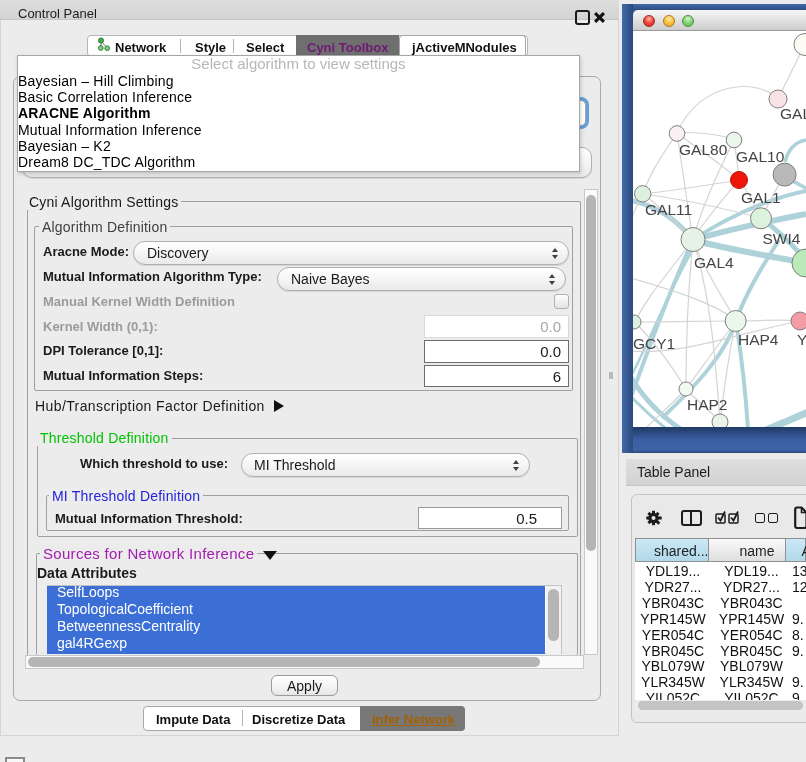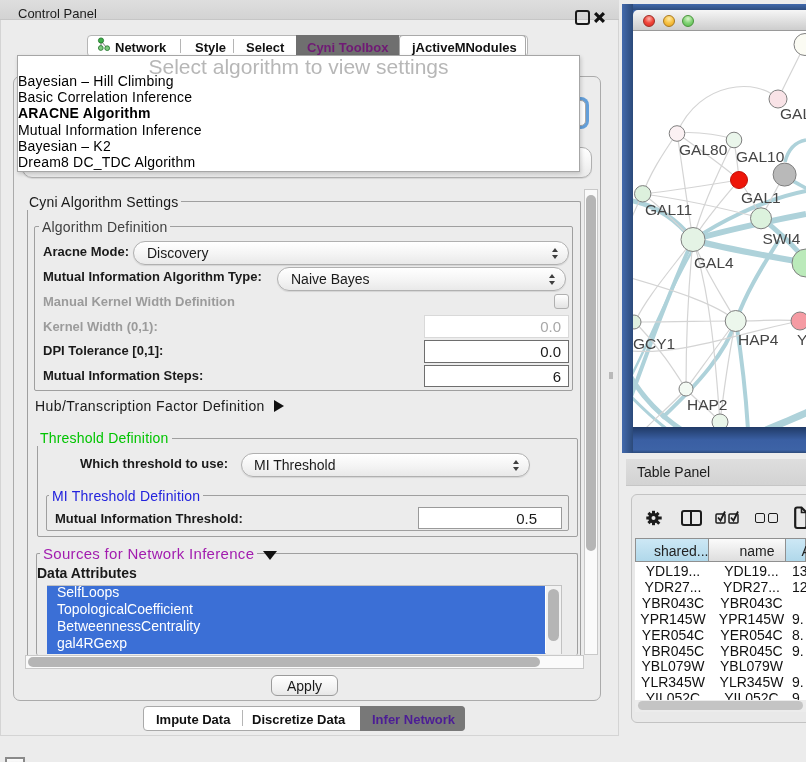--- a/index.html
+++ b/index.html
@@ -121,28 +121,28 @@
 <div class="abs" style="left:546px;top:586px;width:15px;height:68px;background:#f2f2f2;"></div>
 <div class="abs" style="left:548px;top:589px;width:11px;height:52px;background:#b5b5b5;border-radius:6px;"></div>
 
 <div class="abs" style="left:271px;top:675px;width:67px;height:21px;border:1px solid #9b9b9b;border-radius:6px;background:linear-gradient(#ffffff,#f0f0f0 70%,#e6e6e6);text-align:center;padding-top:2px;">Apply</div>
 
 <div class="abs" style="left:143px;top:706px;width:322px;height:25px;border:1px solid #a9a9a9;border-radius:4px;background:#fff;"></div>
 <div class="abs" style="left:156px;top:712px;color:#111;font-weight:bold;font-size:13px;">Impute Data</div>
 <div class="abs" style="left:242px;top:710px;width:1px;height:16px;background:#b5b5b5;"></div>
 <div class="abs" style="left:252px;top:712px;color:#111;font-weight:bold;font-size:13px;">Discretize Data</div>
 <div class="abs" style="left:360px;top:706px;width:105px;height:25px;background:#787878;border-radius:0 4px 4px 0;"></div>
-<div class="abs" style="left:372px;top:712px;color:#4c1d95;font-weight:bold;font-size:13px;">Infer Network</div>
+<div class="abs" style="left:372px;top:712px;color:#a16207;font-weight:bold;font-size:13px;text-decoration:underline;">Infer Network</div>
 
 <div class="abs" style="left:5px;top:757px;width:20px;height:10px;border:2px solid #8a8a8a;background:linear-gradient(#fdfdfd,#ededed);"></div>
 
 <div class="abs" style="left:609px;top:372px;width:4px;height:7px;background:#b9b9b9;"></div>
 
 <div class="abs" style="left:17px;top:55px;width:563px;height:117px;background:#fff;border:1px solid #a6a6a6;box-shadow:1px 2px 4px rgba(0,0,0,0.18);"></div>
-<div class="abs" style="left:17px;top:55px;width:563px;text-align:center;color:#b7b7b7;font-size:21px;">Select algorithm to view settings</div>
+<div class="abs" style="left:17px;top:55px;width:563px;text-align:center;color:#b7b7b7;font-size:15px;">Select algorithm to view settings</div>
 <div class="abs" style="left:18px;top:73px;width:558px;line-height:16.2px;color:#000;letter-spacing:0.2px;">
 Bayesian – Hill Climbing<br>
 Basic Correlation Inference<br>
 <b>ARACNE Algorithm</b><br>
 Mutual Information Inference<br>
 Bayesian – K2<br>
 Dream8 DC_TDC Algorithm
 </div>
 
 <div class="abs" style="left:622px;top:4px;width:184px;height:449px;background:#3d63a6;"></div>

